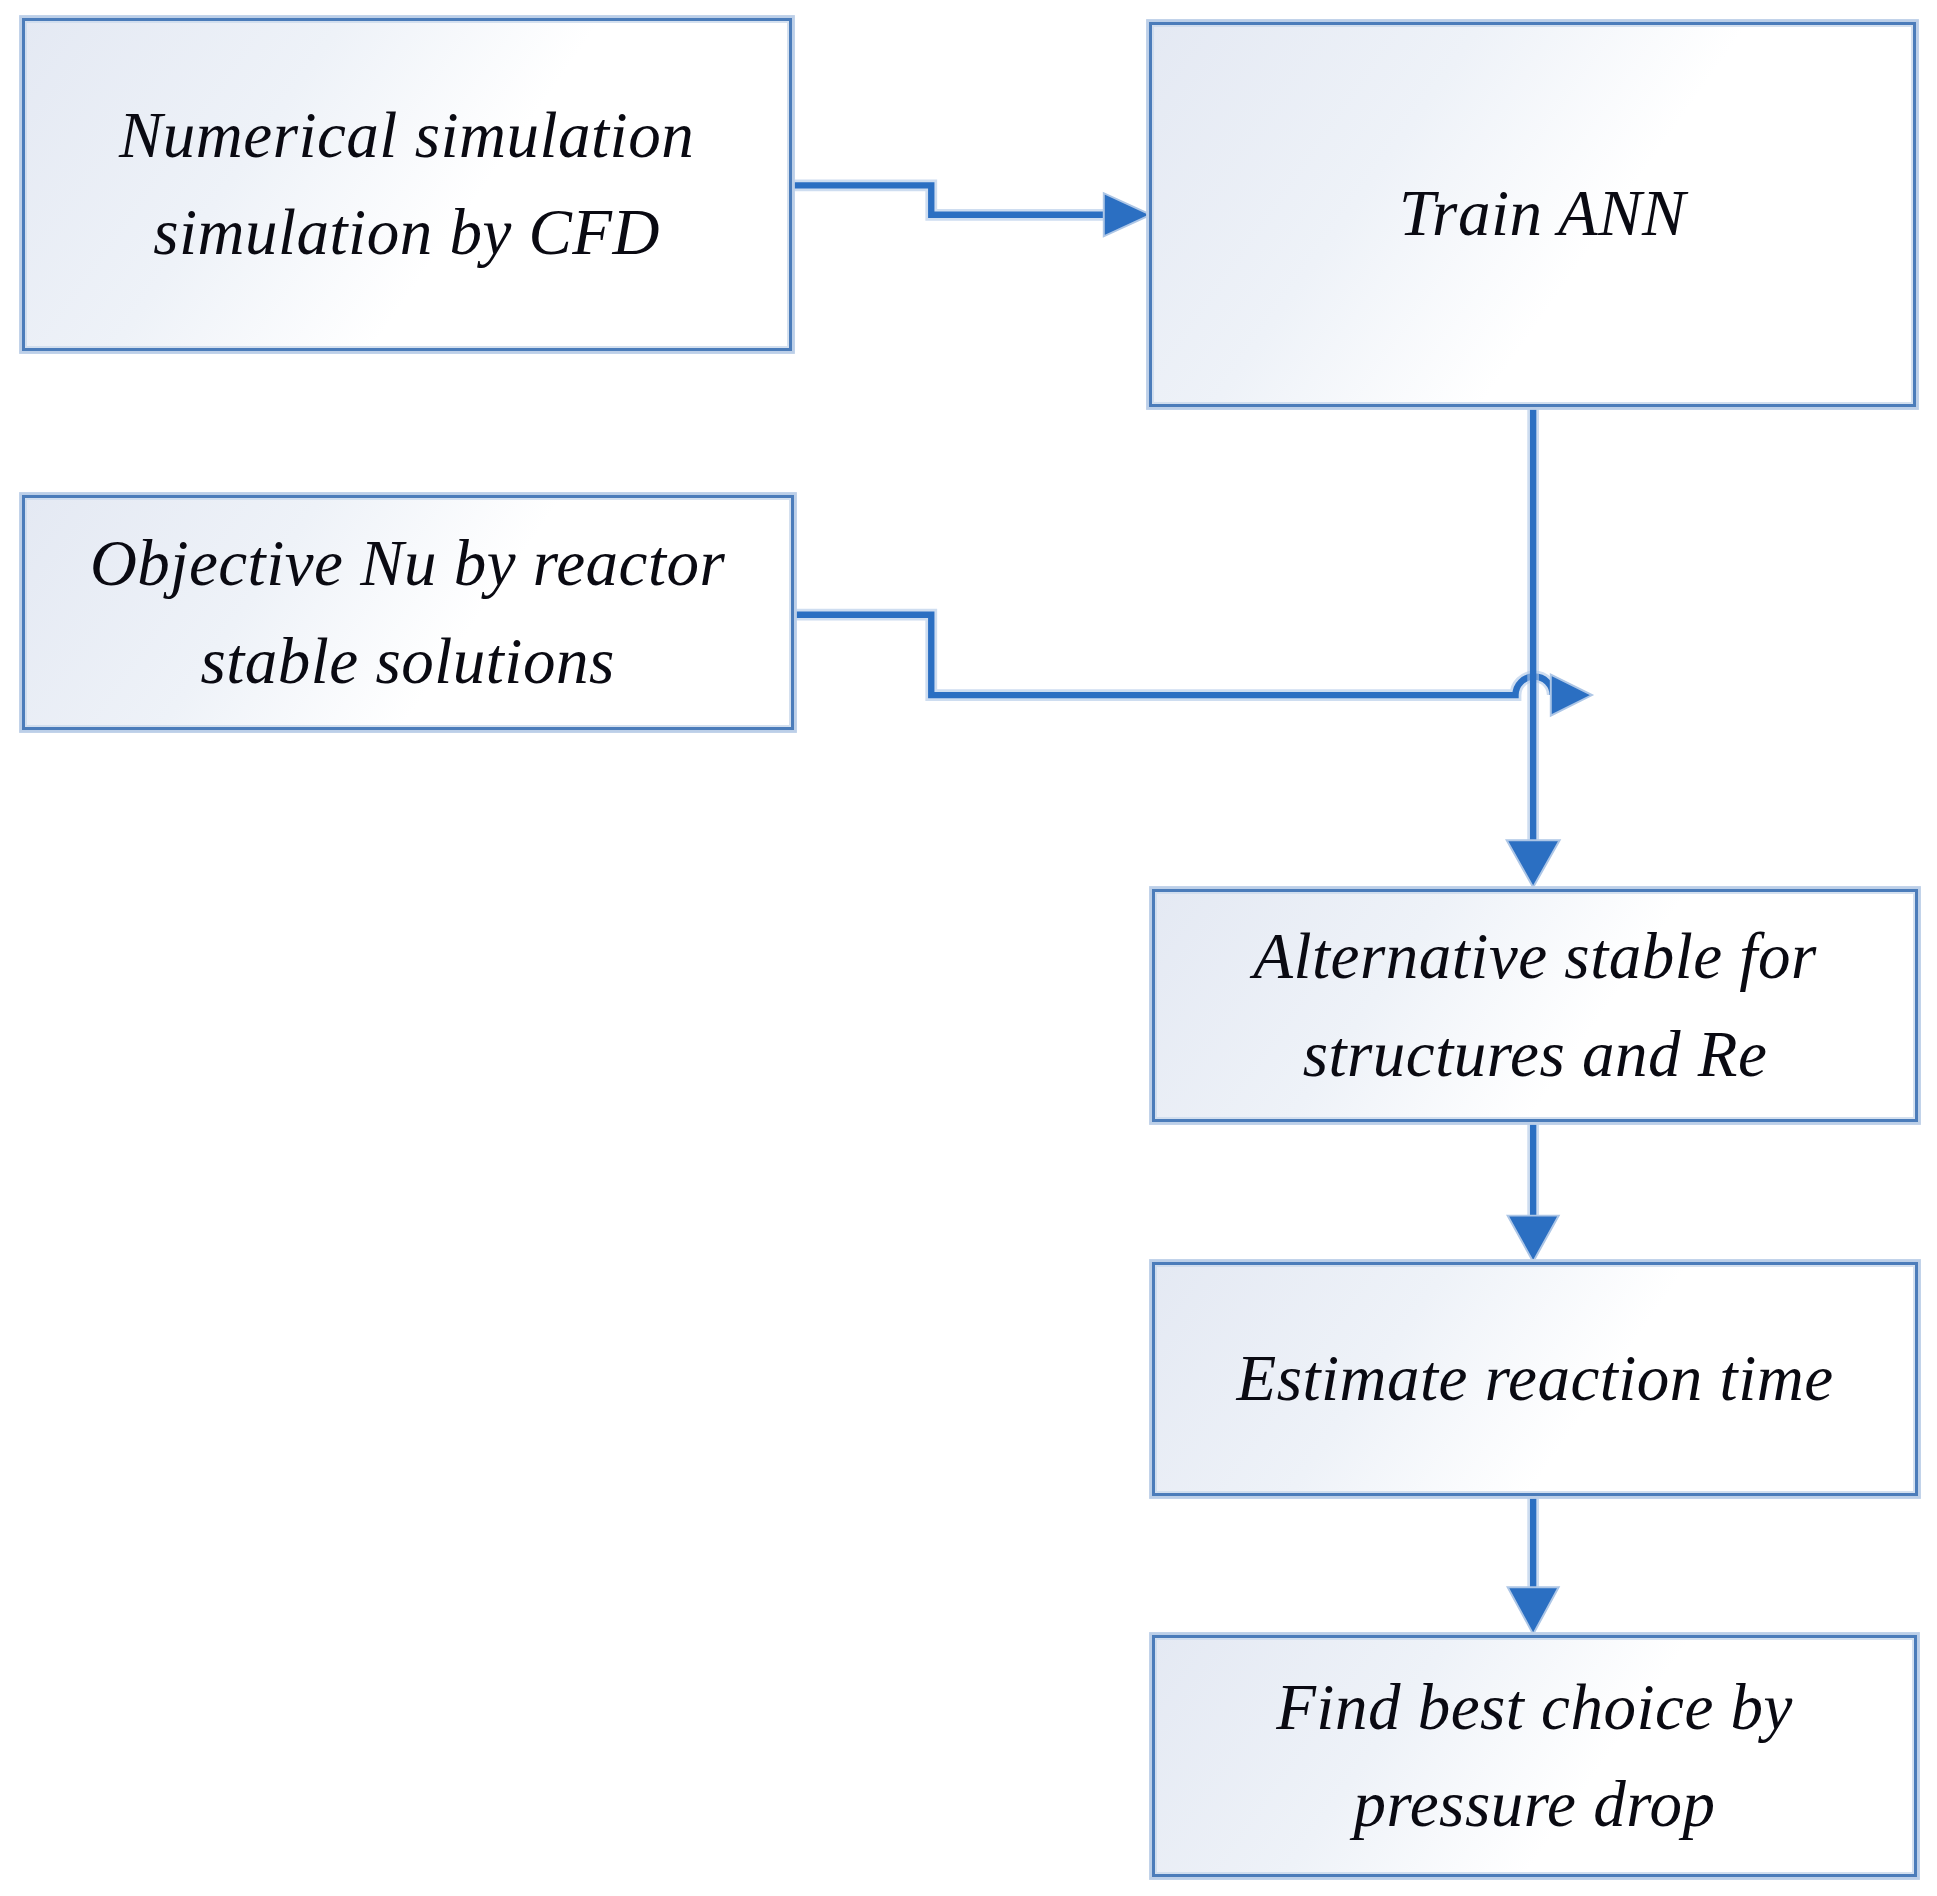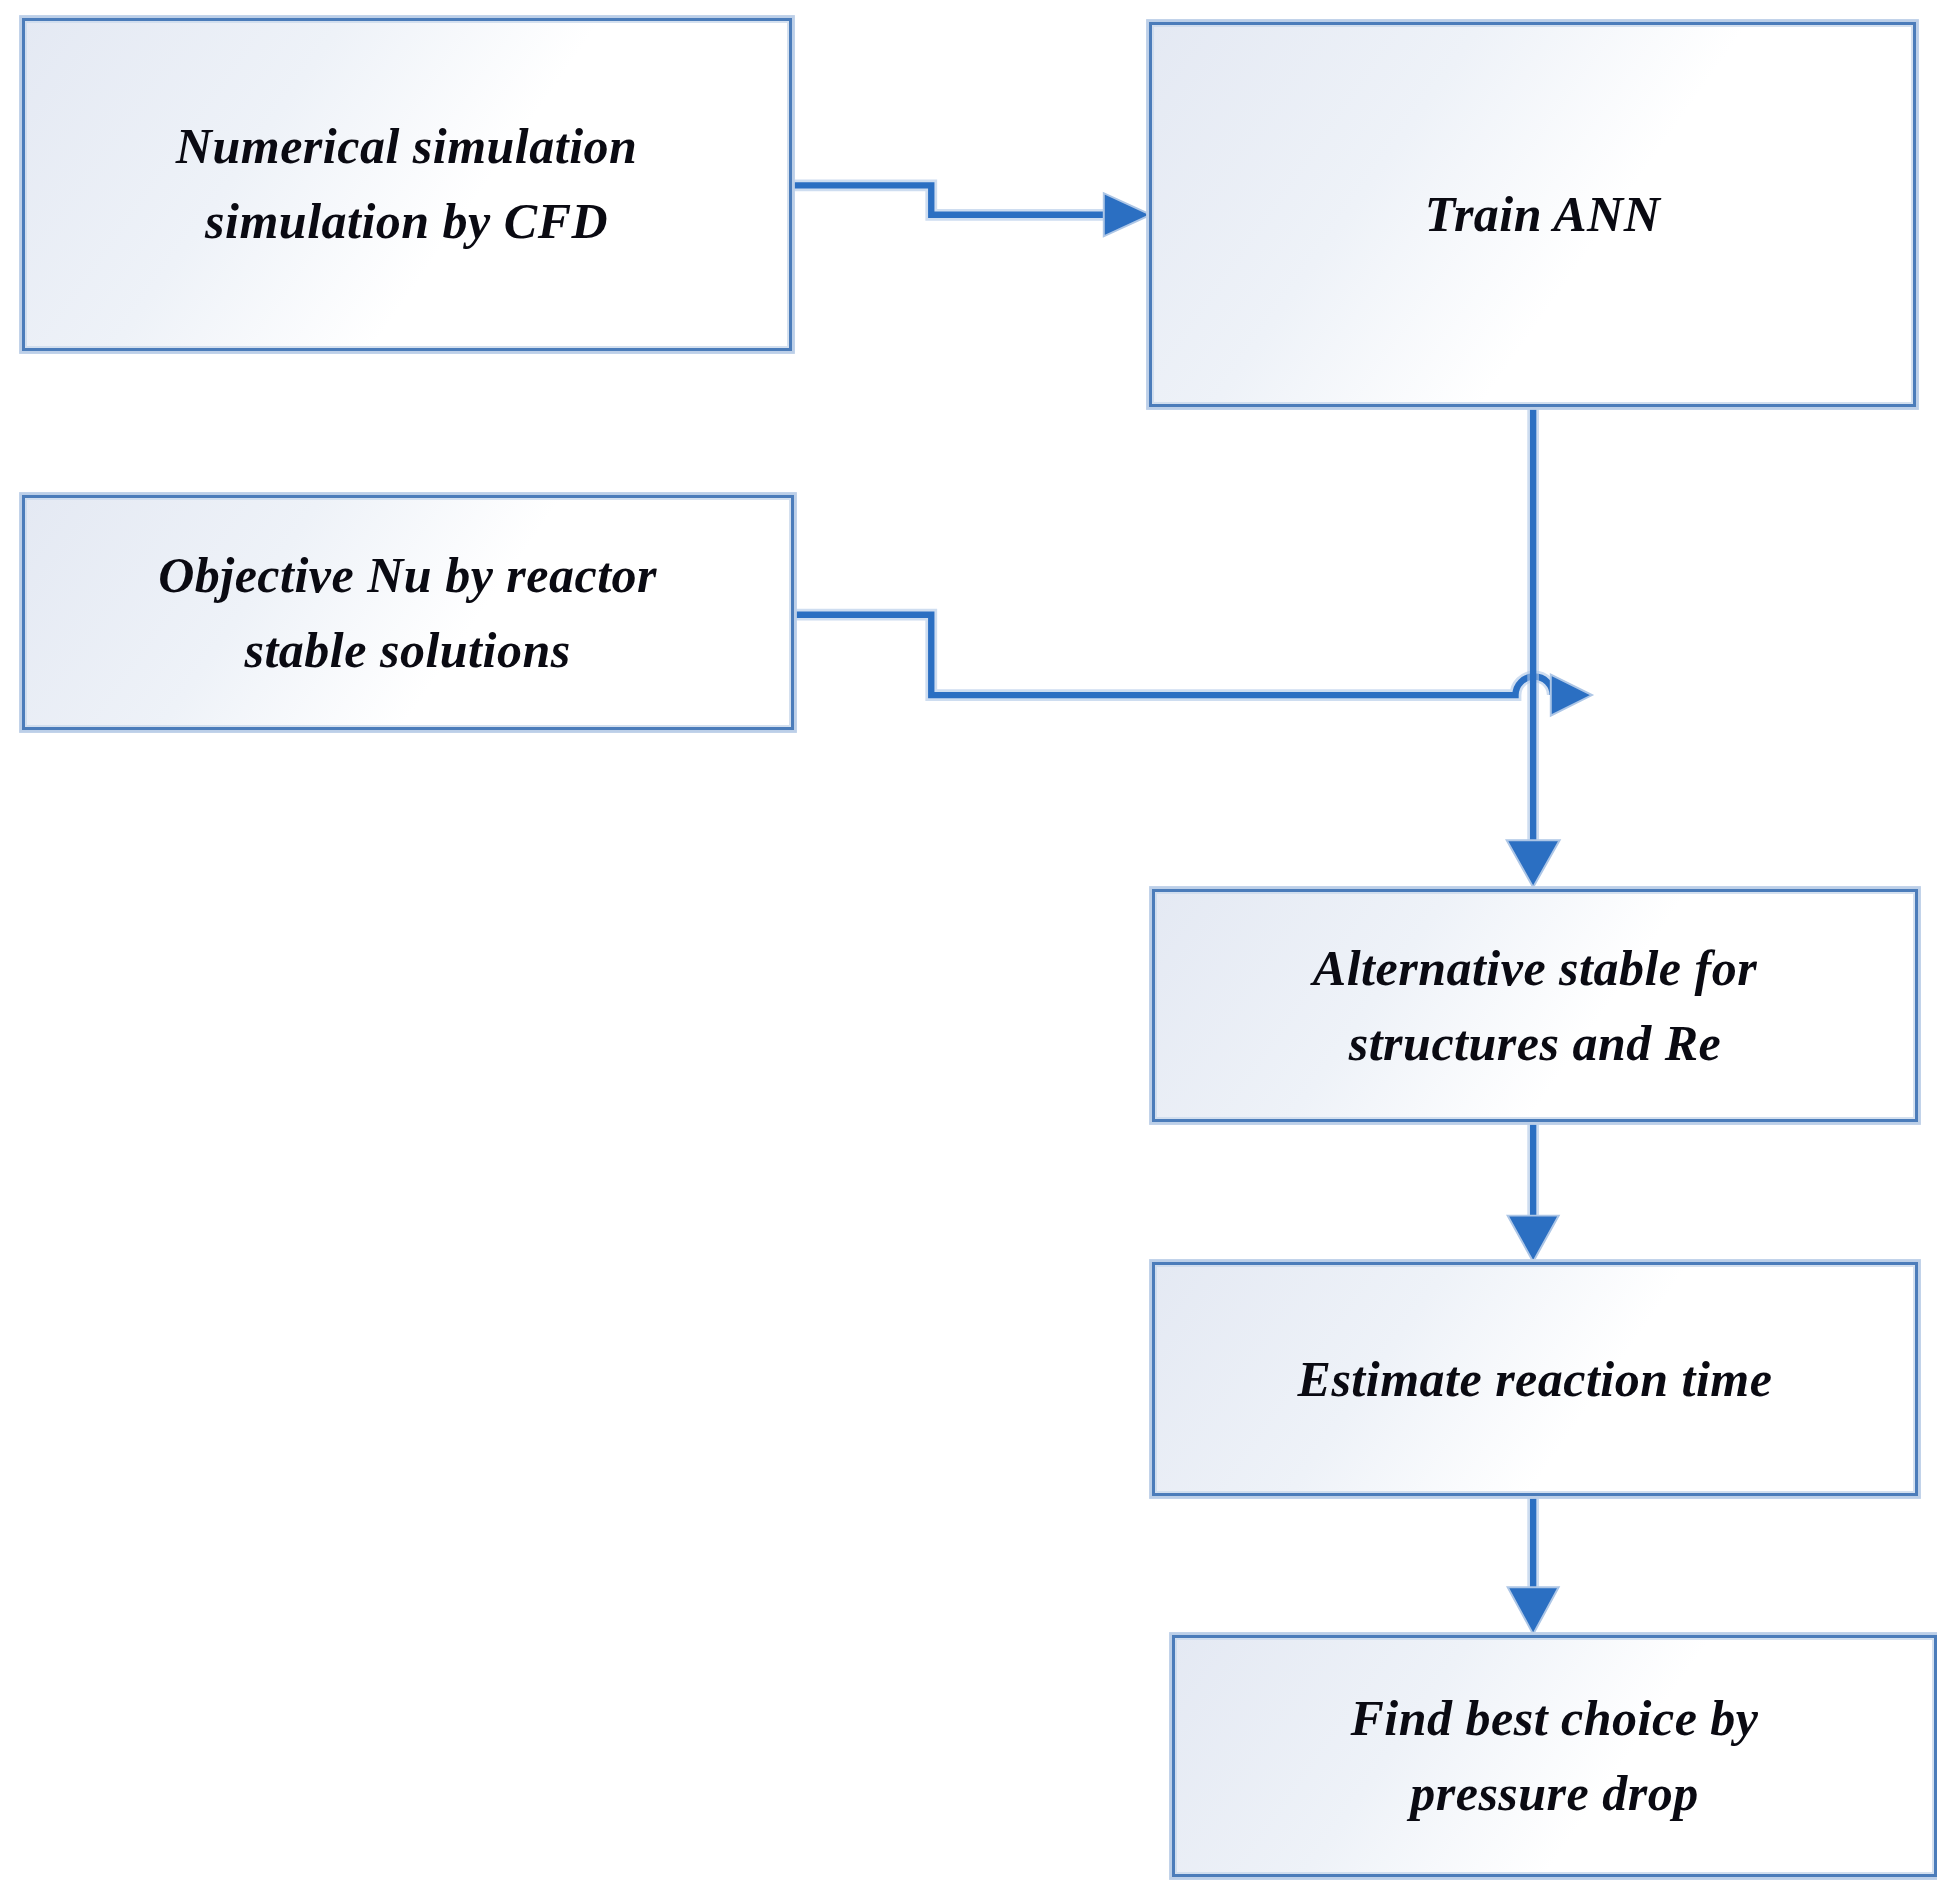--- a/index.html
+++ b/index.html
@@ -37,22 +37,22 @@
   .node{
     position:absolute;z-index:2;
     box-sizing:border-box;
     border:3.9px solid var(--box-border);
     box-shadow:0 0 0 2.9px var(--box-border-halo), inset 0 0 0 2px rgba(205,218,236,.85);
     background:linear-gradient(125deg, var(--box-fill-light) 0%, #eef2f8 32%, var(--box-fill-white) 58%, var(--box-fill-white) 100%);
     display:flex;align-items:center;justify-content:center;
     text-align:center;
   }
   .label{
-    font-style:italic;font-weight:bold;
-    font-size:50px;line-height:1.5;
+    font-style:italic;font-weight:normal;
+    font-size:65px;line-height:1.5;
     color:var(--text);
     letter-spacing:0.5px;
   }
   .label span{display:block;}
 </style>
 </head>
 <body>
 
 <div class="canvas">
 
@@ -115,21 +115,21 @@
       <span>structures and Re</span>
     </div>
   </div>
 
   <div class="node" style="left:1152px;top:1262px;width:766px;height:234px;">
     <div class="label">
       <span>Estimate reaction time</span>
     </div>
   </div>
 
-  <div class="node" style="left:1152px;top:1635px;width:765px;height:242px;margin-left:20px;">
+  <div class="node" style="left:1152px;top:1635px;width:765px;height:242px;">
     <div class="label">
       <span>Find best choice by</span>
       <span>pressure drop</span>
     </div>
   </div>
 
 </div>
 
 
 </body></html>

